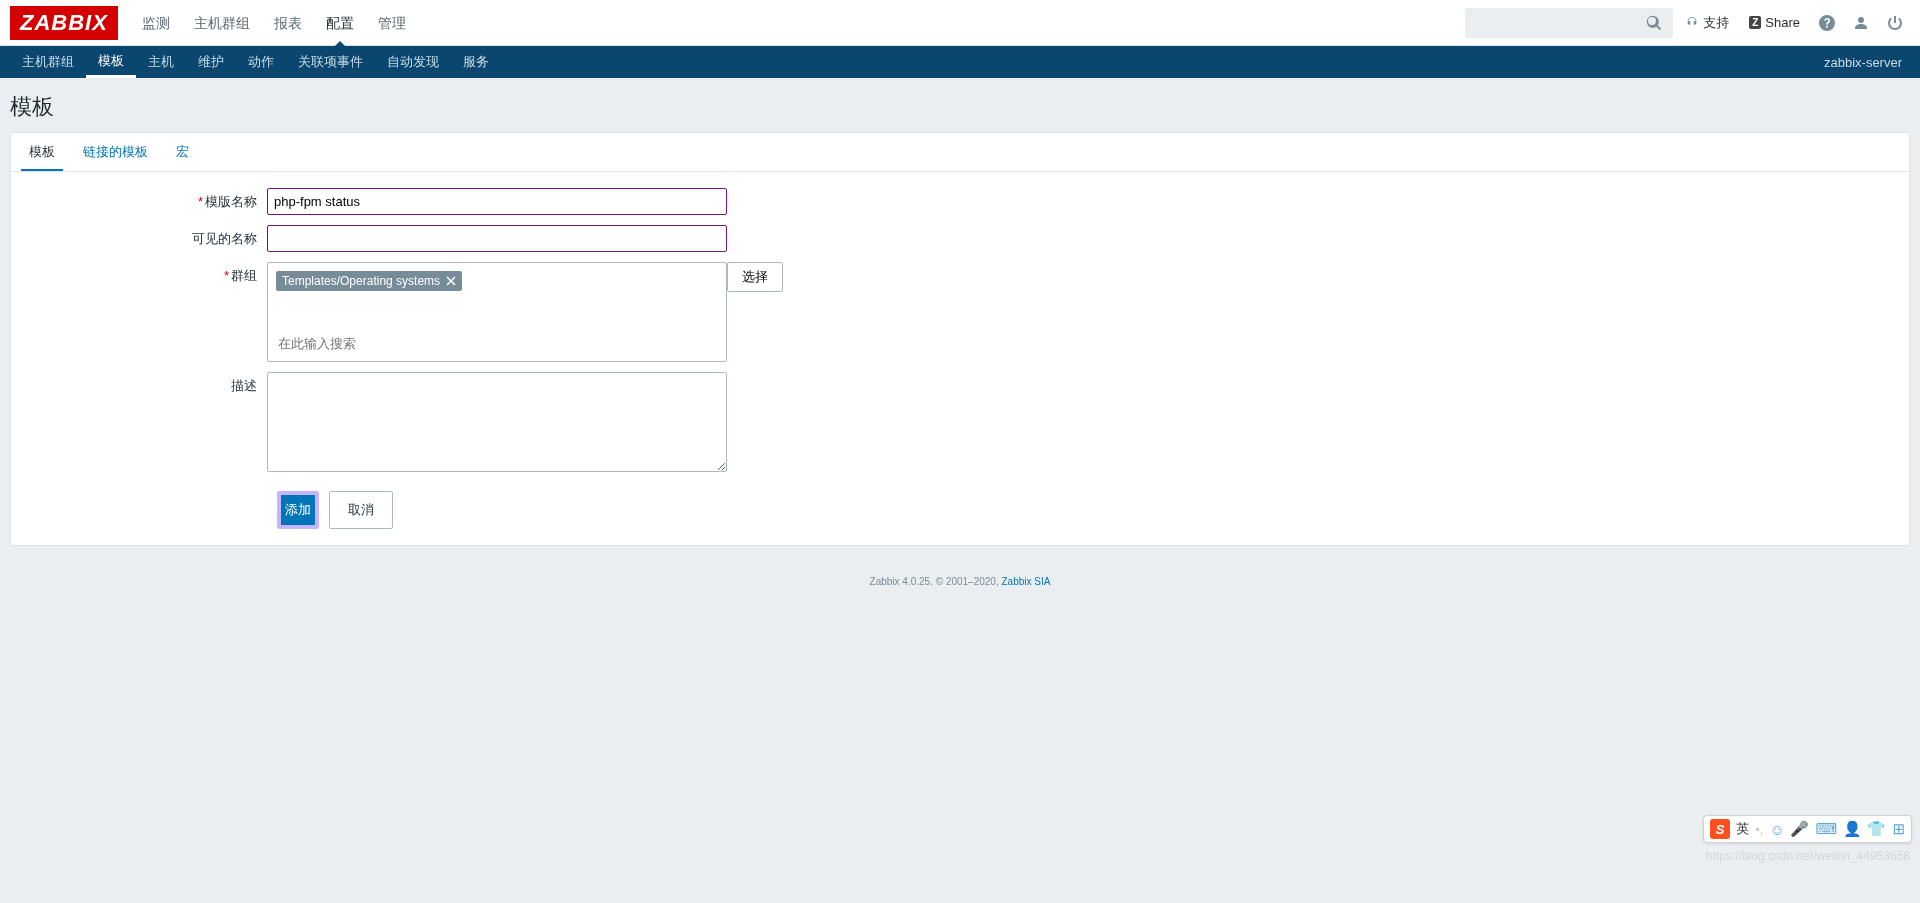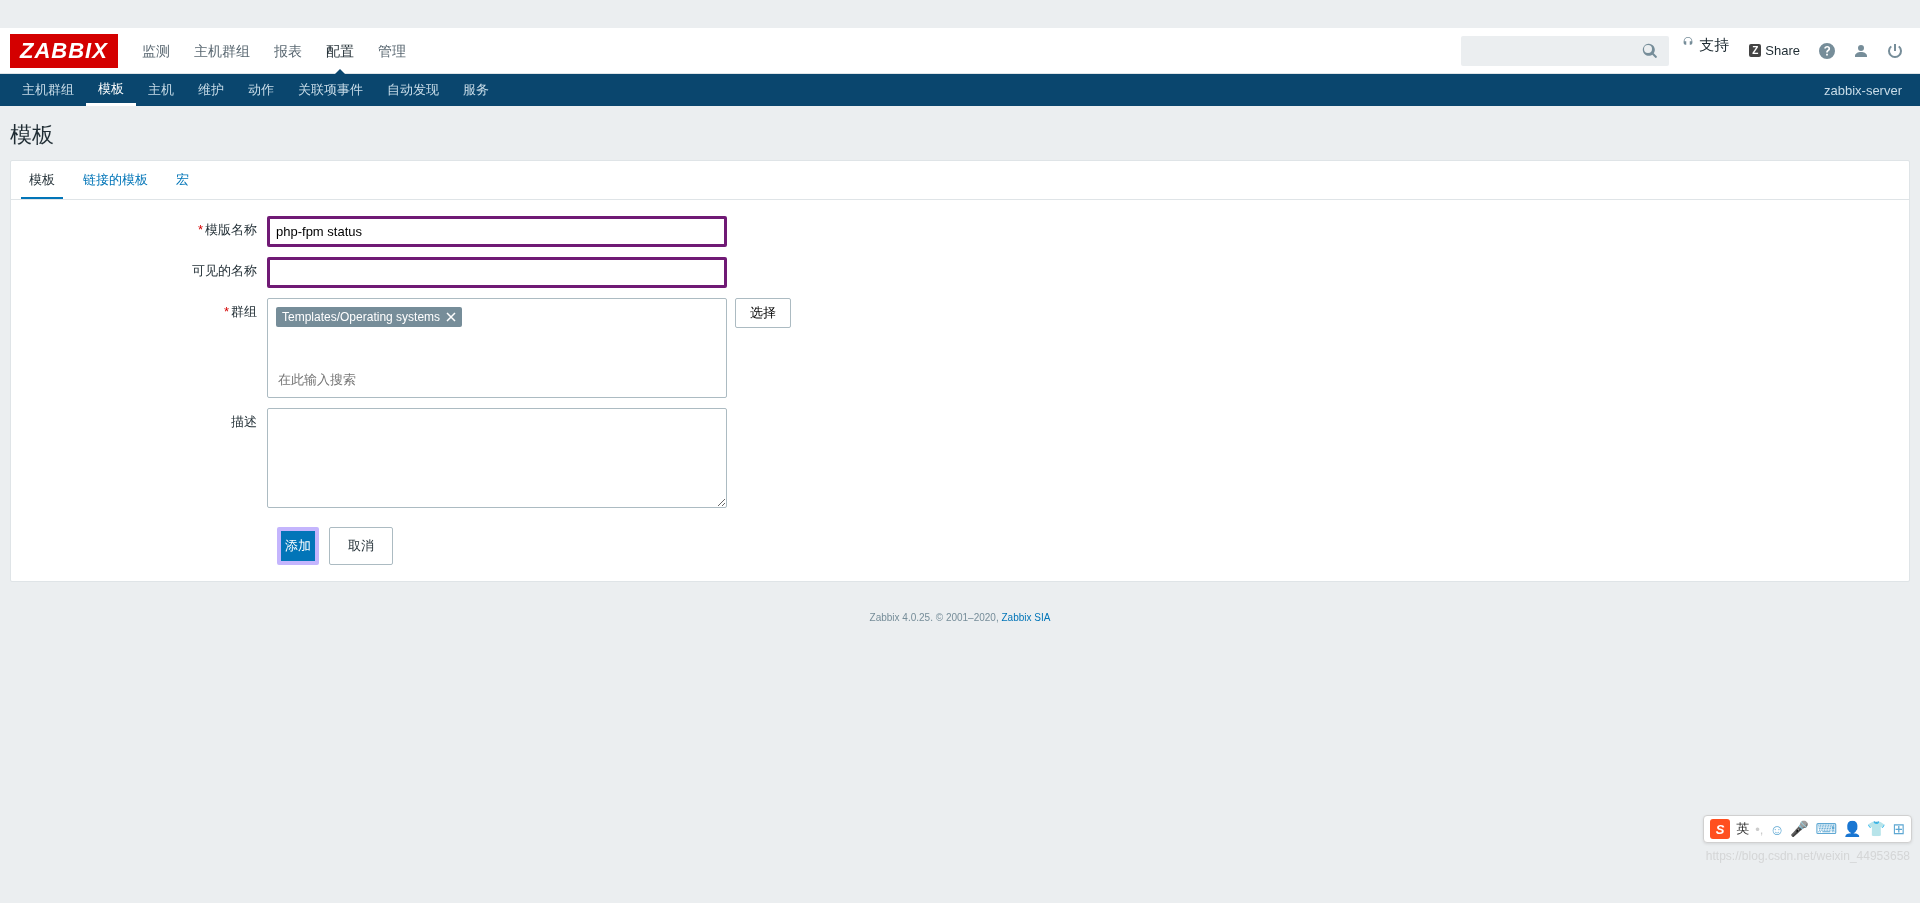--- a/index.html
+++ b/index.html
@@ -1,33 +1,33 @@
 <!DOCTYPE html>
 <html><head>
 <meta charset="utf-8">
 <style>
 * { box-sizing: border-box; margin: 0; padding: 0; }
 body { font-family: Arial, "Helvetica Neue", Helvetica, "Microsoft YaHei", sans-serif; font-size: 13px; color: #1f2c33; background: #ebeef0; }
 a { text-decoration: none; }
 
 
-.header-top { background: #fff; height: 46px; display: flex; align-items: center; padding: 0 10px; border-bottom: 1px solid #dfe4e7; margin-top: 28px; }
+.header-top { background: #fff; height: 46px; display: flex; align-items: center; padding: 0 10px; border-bottom: 1px solid #dfe4e7; }
 .logo { background: #d40000; color: #fff; padding: 4px 10px; font-size: 22px; font-weight: bold; letter-spacing: 1px; font-style: italic; }
 .main-nav { display: flex; margin-left: 12px; }
 .main-nav-item { color: #5a6872; padding: 0 12px; height: 46px; line-height: 46px; font-size: 14px; cursor: pointer; position: relative; }
 .main-nav-item.active { color: #1f2c33; }
 .main-nav-item.active::after { content: ""; position: absolute; bottom: -1px; left: 50%; margin-left: -6px; width: 0; height: 0; border-left: 6px solid transparent; border-right: 6px solid transparent; border-bottom: 6px solid #0a466e; }
 .header-right { margin-left: auto; display: flex; align-items: center; gap: 4px; }
 .search-box { display: flex; align-items: center; background: #ebeef0; border-radius: 2px; padding: 0 4px; }
 .search-box input { border: none; background: transparent; padding: 6px 8px; width: 170px; outline: none; }
 .icon-btn { width: 30px; height: 30px; display: flex; align-items: center; justify-content: center; cursor: pointer; color: #768d99; }
 .icon-btn svg { width: 16px; height: 16px; fill: currentColor; }
 .share-btn { display: flex; align-items: center; gap: 4px; padding: 0 8px; height: 30px; cursor: pointer; color: #1f2c33; font-size: 13px; }
 .share-btn .z-badge { background: #444; color: #fff; font-size: 10px; padding: 1px 3px; border-radius: 2px; font-weight: bold; }
-.support-btn { display: flex; align-items: flex-start; gap: 4px; padding: 0 8px; height: 30px; cursor: pointer; color: #1f2c33; font-size: 15px; }
+.support-btn { display: flex; align-items: center; gap: 4px; padding: 0 8px; height: 30px; cursor: pointer; color: #1f2c33; font-size: 13px; }
 
 
 .sub-nav { background: #0a466e; height: 32px; display: flex; align-items: center; padding: 0 10px; }
 .sub-nav-item { color: #c8dce8; padding: 0 12px; height: 32px; line-height: 32px; font-size: 13px; cursor: pointer; }
 .sub-nav-item.active { color: #fff; border-bottom: 3px solid #fff; line-height: 29px; }
 .sub-nav-right { margin-left: auto; color: #c8dce8; font-size: 13px; padding-right: 8px; }
 
 
 .page-heading { padding: 14px 10px 10px; }
 .page-heading h1 { font-size: 22px; font-weight: normal; color: #1f2c33; }
@@ -38,28 +38,28 @@
 .tab { padding: 10px 8px 8px; margin-right: 12px; font-size: 13px; cursor: pointer; border-bottom: 2px solid transparent; }
 .tab.active { border-bottom-color: #0275b8; color: #1f2c33; }
 .tab.link { color: #0275b8; }
 
 
 .form-area { padding: 16px; }
 .form-row { display: flex; align-items: flex-start; margin-bottom: 10px; }
 .form-label { width: 240px; text-align: right; padding-right: 10px; padding-top: 5px; font-size: 13px; color: #1f2c33; }
 .form-label .req { color: #d40000; margin-right: 2px; }
 .form-control { width: 460px; }
-.form-control input[type="text"] { width: 100%; border: 3px solid #701a75; padding: 5px 6px; font-size: 13px; border-radius: 2px; }
+.form-control input[type="text"] { width: 100%; border: 1px solid #701a75; padding: 5px 6px; font-size: 13px; border-radius: 2px; }
 .form-control textarea { width: 100%; border: 1px solid #acbbc2; padding: 5px 6px; font-size: 13px; border-radius: 2px; resize: both; height: 100px; }
 .multiselect { width: 460px; border: 1px solid #acbbc2; border-radius: 2px; padding: 6px; }
 .chip { display: inline-flex; align-items: center; background: #768d99; color: #fff; padding: 3px 6px; border-radius: 2px; font-size: 12px; margin: 2px; }
 .chip-remove { margin-left: 6px; cursor: pointer; display: inline-flex; }
 .chip-remove svg { width: 10px; height: 10px; fill: #fff; }
 .multi-input { border: none; width: 100%; padding: 4px 4px; font-size: 13px; outline: none; color: #768d99; margin-top: 39px; }
-.btn-select { margin-left: 8px; border: 1px solid #acbbc2; background: #fff; padding: 5px 14px; font-size: 13px; cursor: pointer; border-radius: 2px; }
+.btn-select { border: 1px solid #acbbc2; background: #fff; padding: 5px 14px; font-size: 13px; cursor: pointer; border-radius: 2px; }
 .form-buttons { margin-left: 250px; display: flex; gap: 10px; margin-top: 16px; }
 .btn-primary { background: #0275b8; color: #fff; border: 4px solid #c4b5fd; padding: 6px 4px; font-size: 13px; cursor: pointer; border-radius: 2px; }
 .btn-secondary { background: #fff; color: #1f2c33; border: 1px solid #acbbc2; padding: 6px 18px; font-size: 13px; cursor: pointer; border-radius: 2px; }
 
 
 .footer { text-align: center; color: #768d99; font-size: 10px; padding: 30px 0 10px; }
 .footer a { color: #0275b8; }
 .watermark { position: fixed; right: 10px; bottom: 40px; color: #c6c6c6; font-size: 12px; opacity: 0.6; }
 
 

